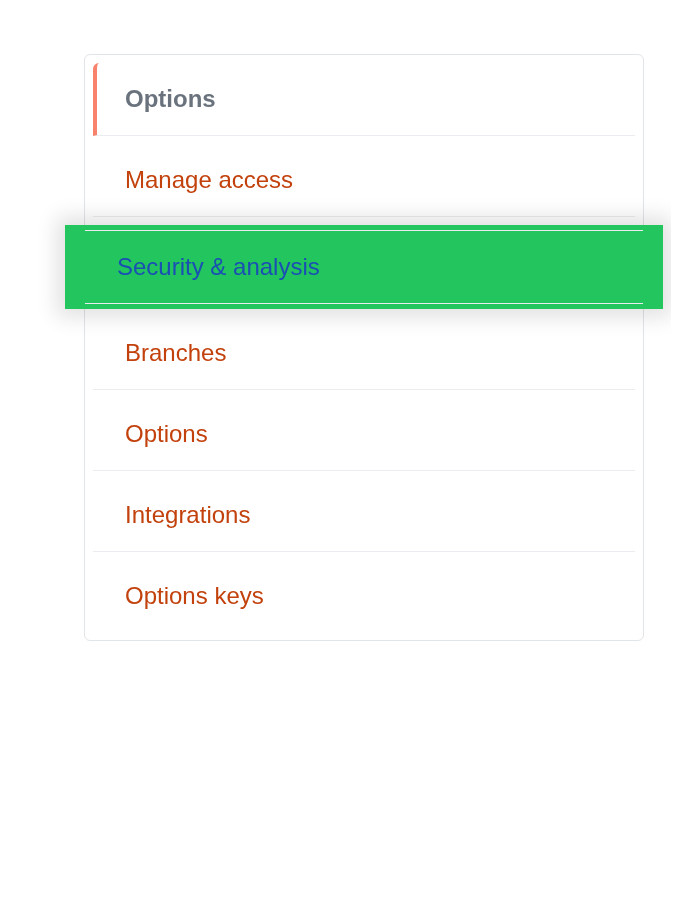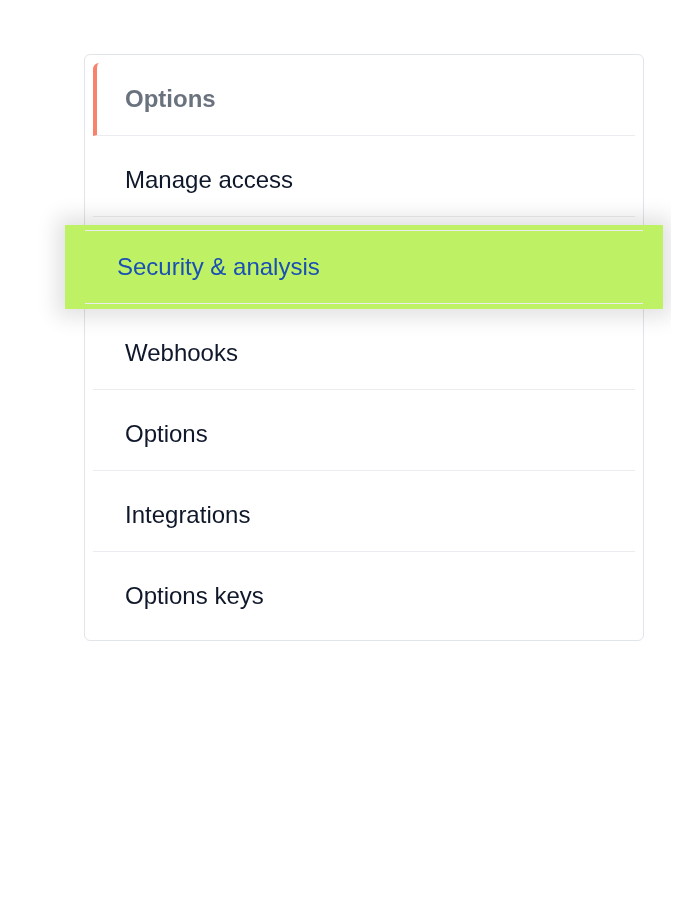--- a/index.html
+++ b/index.html
@@ -18,42 +18,42 @@
       border-radius: 6px;
       background: #ffffff;
       position: relative;
     }
     .sidebar-item {
       padding: 22px 24px;
       font-size: 24px;
       font-weight: 400;
       cursor: pointer;
       border-bottom: 1px solid #eaecef;
-      color: #0f172a;
+      color: #c2410c;
       position: relative;
     }
     .sidebar-item:last-child {
       border-bottom: none;
     }
     .sidebar-item.options {
       font-weight: 600;
       color: #6a737d;
       border-left: 4px solid #f9826c;
       padding-left: 20px;
       border-radius: 6px 0 0 0;
     }
     .sidebar-item.highlighted {
       color: #1a4fb4;
       font-weight: 500;
     }
     .highlight-wrapper {
       position: relative;
       margin: 0 -20px;
       padding: 5px 20px;
-      background: #bef264;
+      background: #22c55e;
       box-shadow: 0 0 20px 8px rgba(0, 0, 0, 0.12);
       z-index: 10;
     }
     .highlight-wrapper .sidebar-item {
       border-top: 1px solid #eaecef;
       border-bottom: 1px solid #eaecef;
       margin: 0;
     }
   </style>
 </head>
@@ -65,21 +65,21 @@
   </div>
   <div class="sidebar-item">
     <span>Manage access</span>
   </div>
   <div class="highlight-wrapper">
     <div class="sidebar-item highlighted">
       <span>Security &amp; analysis</span>
     </div>
   </div>
   <div class="sidebar-item">
-    <span>Webhooks</span>
+    <span>Branches</span>
   </div>
   <div class="sidebar-item">
     <span>Options</span>
   </div>
   <div class="sidebar-item">
     <span>Integrations</span>
   </div>
   <div class="sidebar-item">
     <span>Options keys</span>
   </div>

